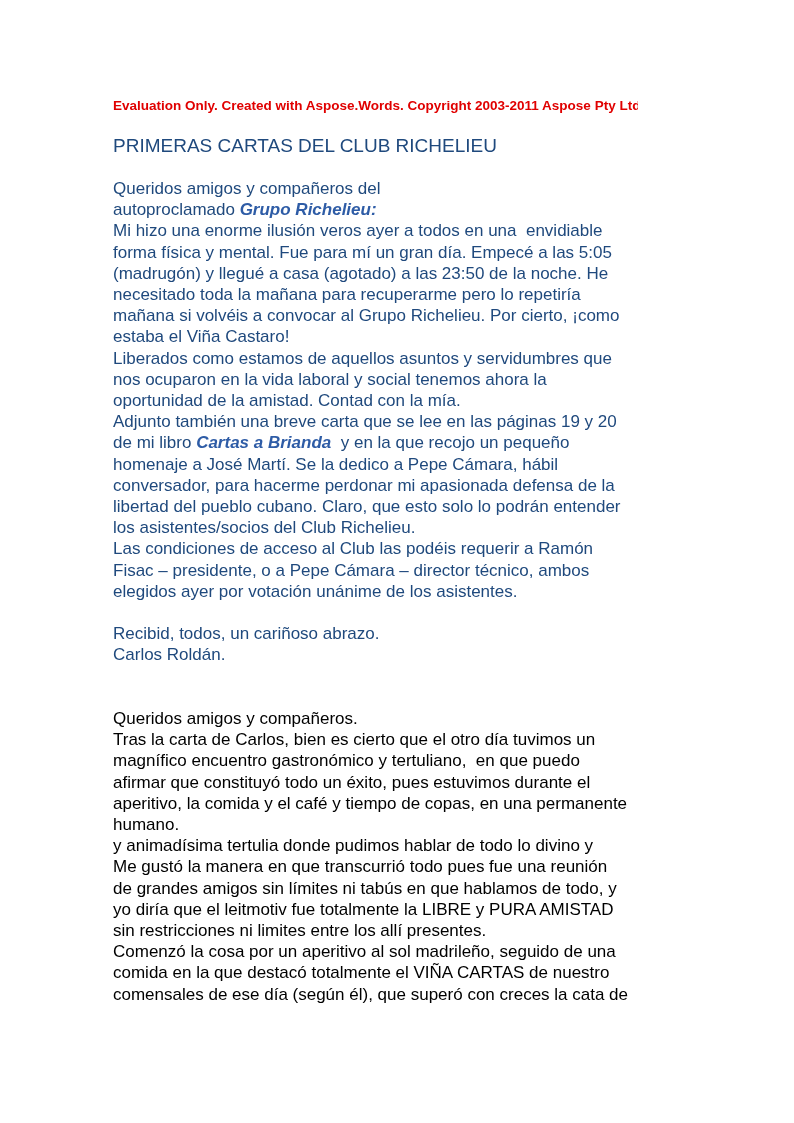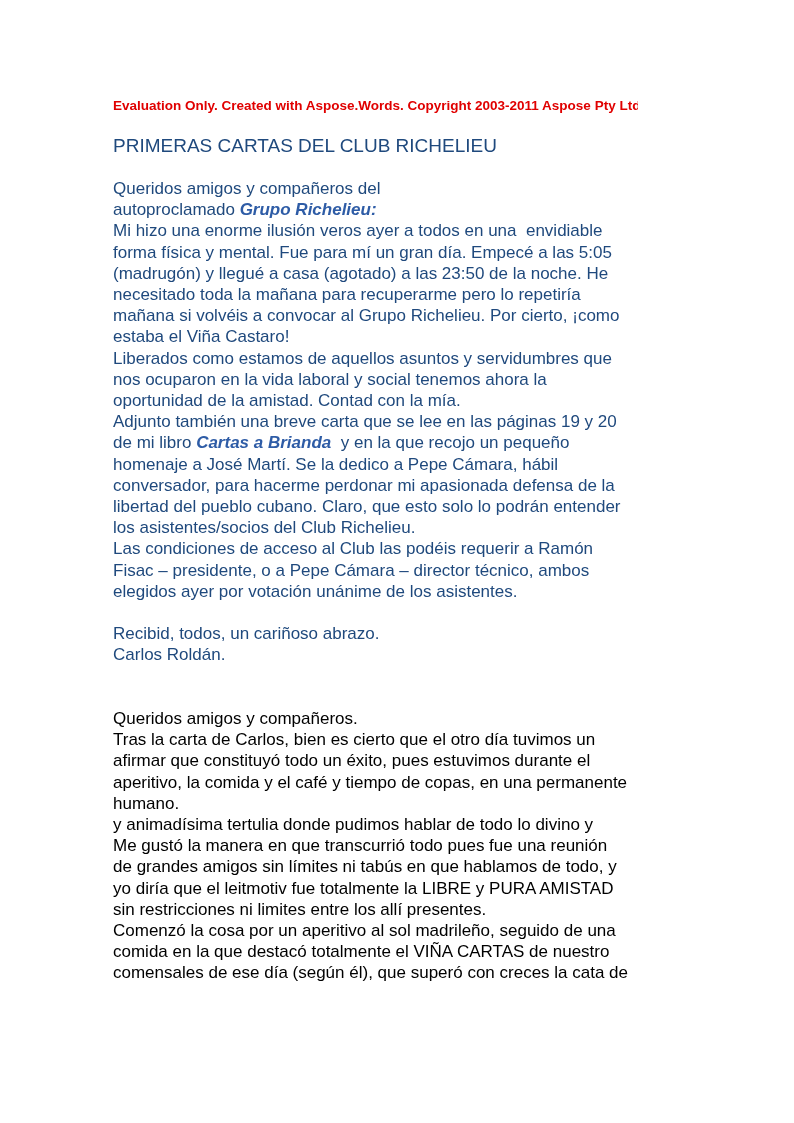--- a/index.html
+++ b/index.html
@@ -100,20 +100,21 @@
         </div>
     </section>
 
     <div class="sp"></div>
     <div class="sp"></div>
 
     <section class="letter-black">
       <div>
           <div class="ln">Queridos amigos y compañeros.</div>
           <div class="ln">Tras la carta de Carlos, bien es cierto que el otro día tuvimos un</div>
+          <div class="ln">magnífico encuentro gastronómico y tertuliano,  en que puedo</div>
           <div class="ln">afirmar que constituyó todo un éxito, pues estuvimos durante el</div>
           <div class="ln">aperitivo, la comida y el café y tiempo de copas, en una permanente</div>
           <div class="ln">humano.</div>
           <div class="ln">y animadísima tertulia donde pudimos hablar de todo lo divino y</div>
           <div class="ln">Me gustó la manera en que transcurrió todo pues fue una reunión</div>
           <div class="ln">de grandes amigos sin límites ni tabús en que hablamos de todo, y</div>
           <div class="ln">yo diría que el leitmotiv fue totalmente la LIBRE y PURA AMISTAD</div>
           <div class="ln">sin restricciones ni limites entre los allí presentes.</div>
           <div class="ln">Comenzó la cosa por un aperitivo al sol madrileño, seguido de una</div>
           <div class="ln">comida en la que destacó totalmente el VIÑA CARTAS de nuestro</div>

